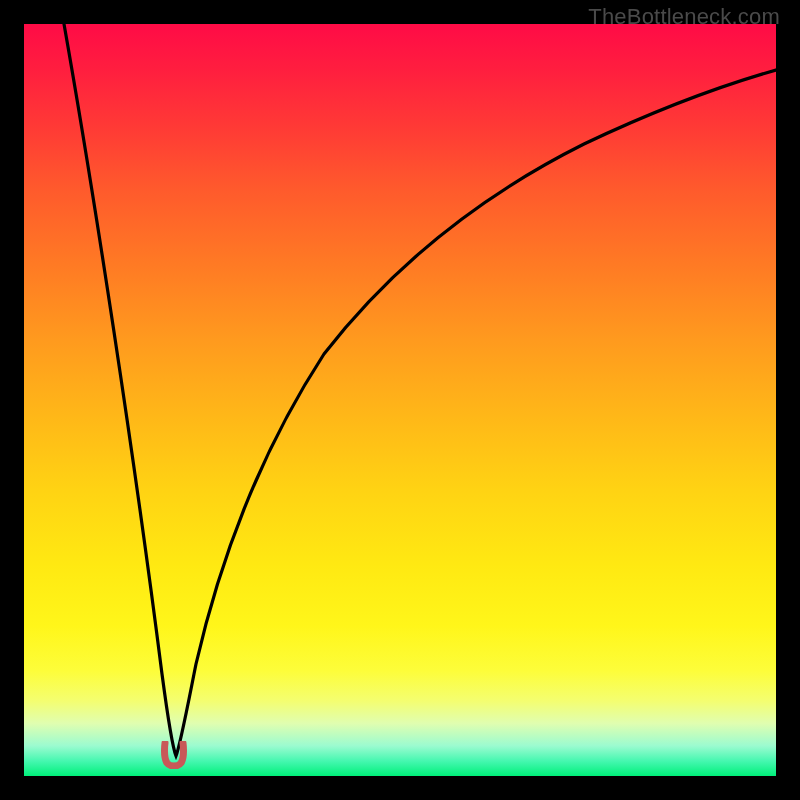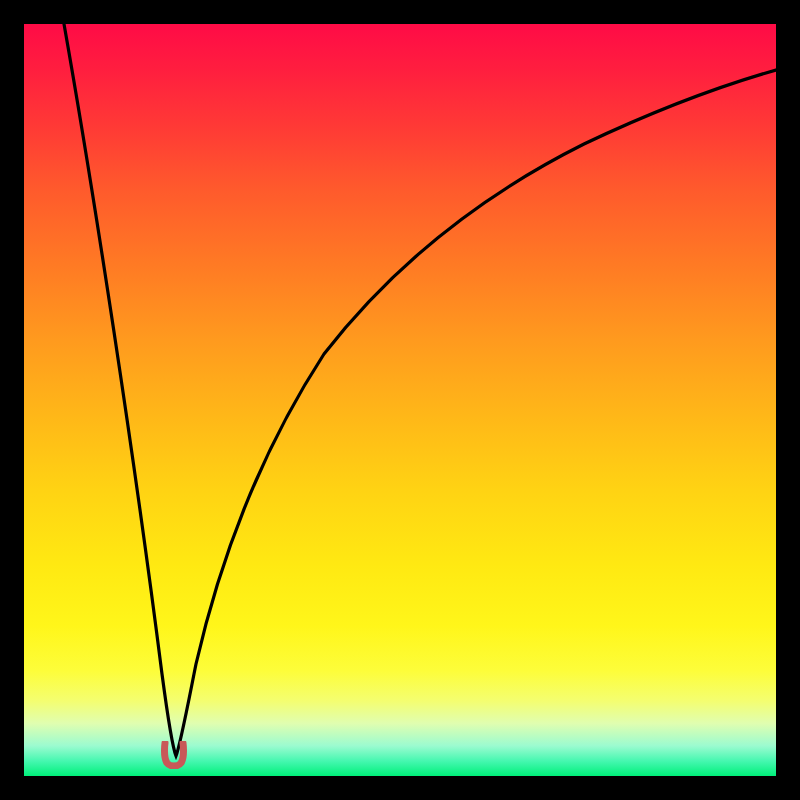--- a/index.html
+++ b/index.html
@@ -45,20 +45,21 @@
     width: 30px;
     height: 28px;
     z-index: 11;
   }
   .marker svg { width: 100%; height: 100%; }
 </style>
 </head>
 <body>
 
 <div class="frame">
+  <div class="watermark">TheBottleneck.com</div>
   <div class="plot-area">
 
     <svg class="curve" viewBox="0 0 752 752" preserveAspectRatio="none">
       <path d="M 40 0
            C 70 170, 110 430, 138 650
            C 144 695, 148 722, 152 732
            L 152 732
            C 156 722, 162 690, 172 640
            C 195 540, 235 430, 300 330
            C 370 240, 460 170, 560 120

